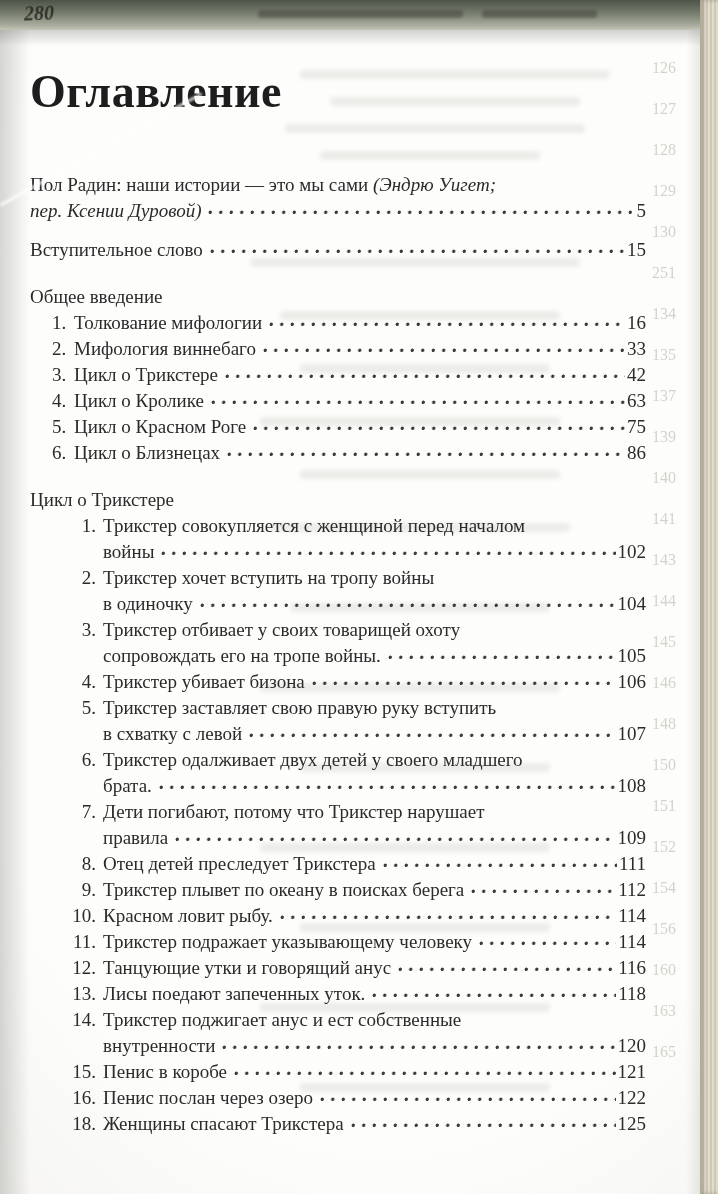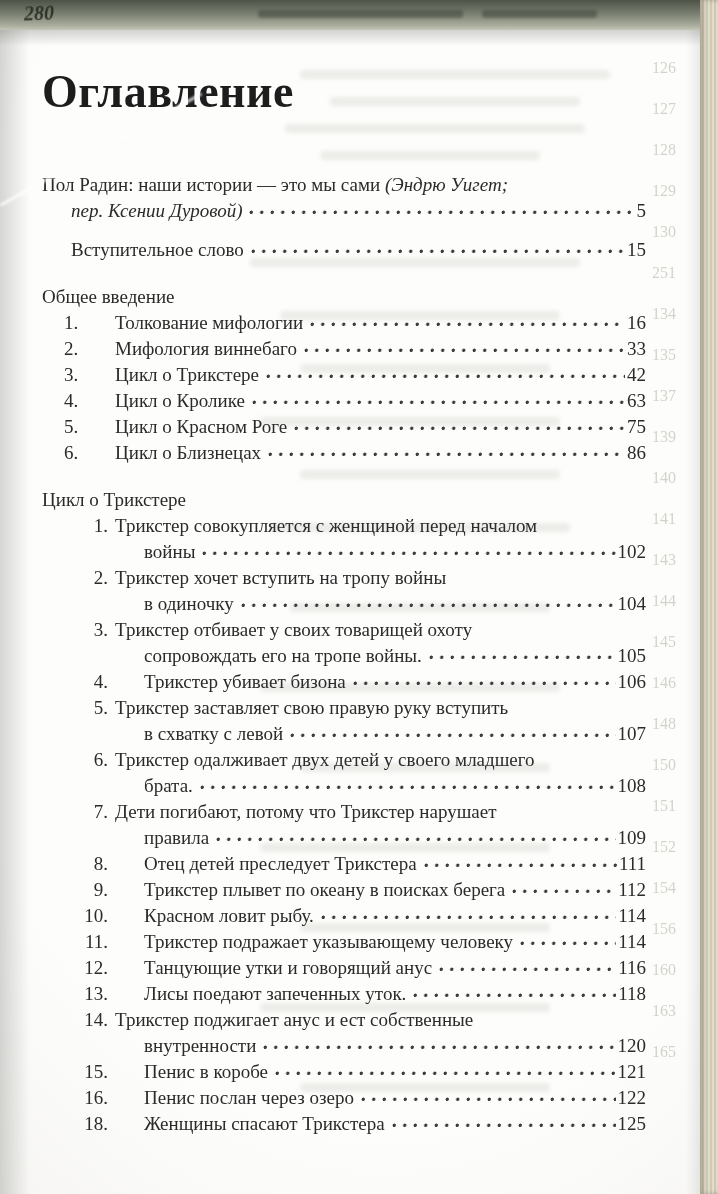--- a/index.html
+++ b/index.html
@@ -42,28 +42,28 @@
   .ghost-bar { position: absolute; height: 9px; background: #7d8268; opacity: .13; filter: blur(2px); border-radius: 4px; }
   .ghost-col {
     position: absolute; top: 60px; right: 20px; width: 46px;
     opacity: .30; color: #6f7559; filter: blur(.7px);
     font-size: 16px; line-height: 1; text-align: left;
   }
   .ghost-num { height: 41px; }
   
   .content {
     position: absolute; top: 30px; left: 0; width: 700px; height: 1164px; z-index: 3;
-    box-sizing: border-box; padding: 36px 54px 0 42px;
+    box-sizing: border-box; padding: 36px 54px 0 30px;
     color: #2b2b2b; font-size: 19px; line-height: 26px;
   }
   .toc-title {
     margin: 0 0 54px; font-size: 46px; line-height: 52px; font-weight: 700;
     letter-spacing: .5px; color: #1d1d1d;
   }
-  .row { display: flex; align-items: baseline; margin-left: 29px; }
+  .row { display: flex; align-items: baseline; }
   .lbl { flex: 0 1 auto; white-space: nowrap; }
   .leader {
     flex: 1 1 auto; min-width: 12px; height: 1em; margin: 0 2px 0 7px; align-self: baseline;
     background-image: radial-gradient(circle at 2.2px 2.2px, #3c3c3c 1.5px, rgba(0,0,0,0) 1.9px);
     background-size: 10.5px 5px; background-repeat: repeat-x;
     background-position: left bottom 2px;
   }
   .page-num { flex: 0 0 auto; }
   .plain { margin-top: 13px; text-align: right; }
   .heading { margin-top: 21px; }

